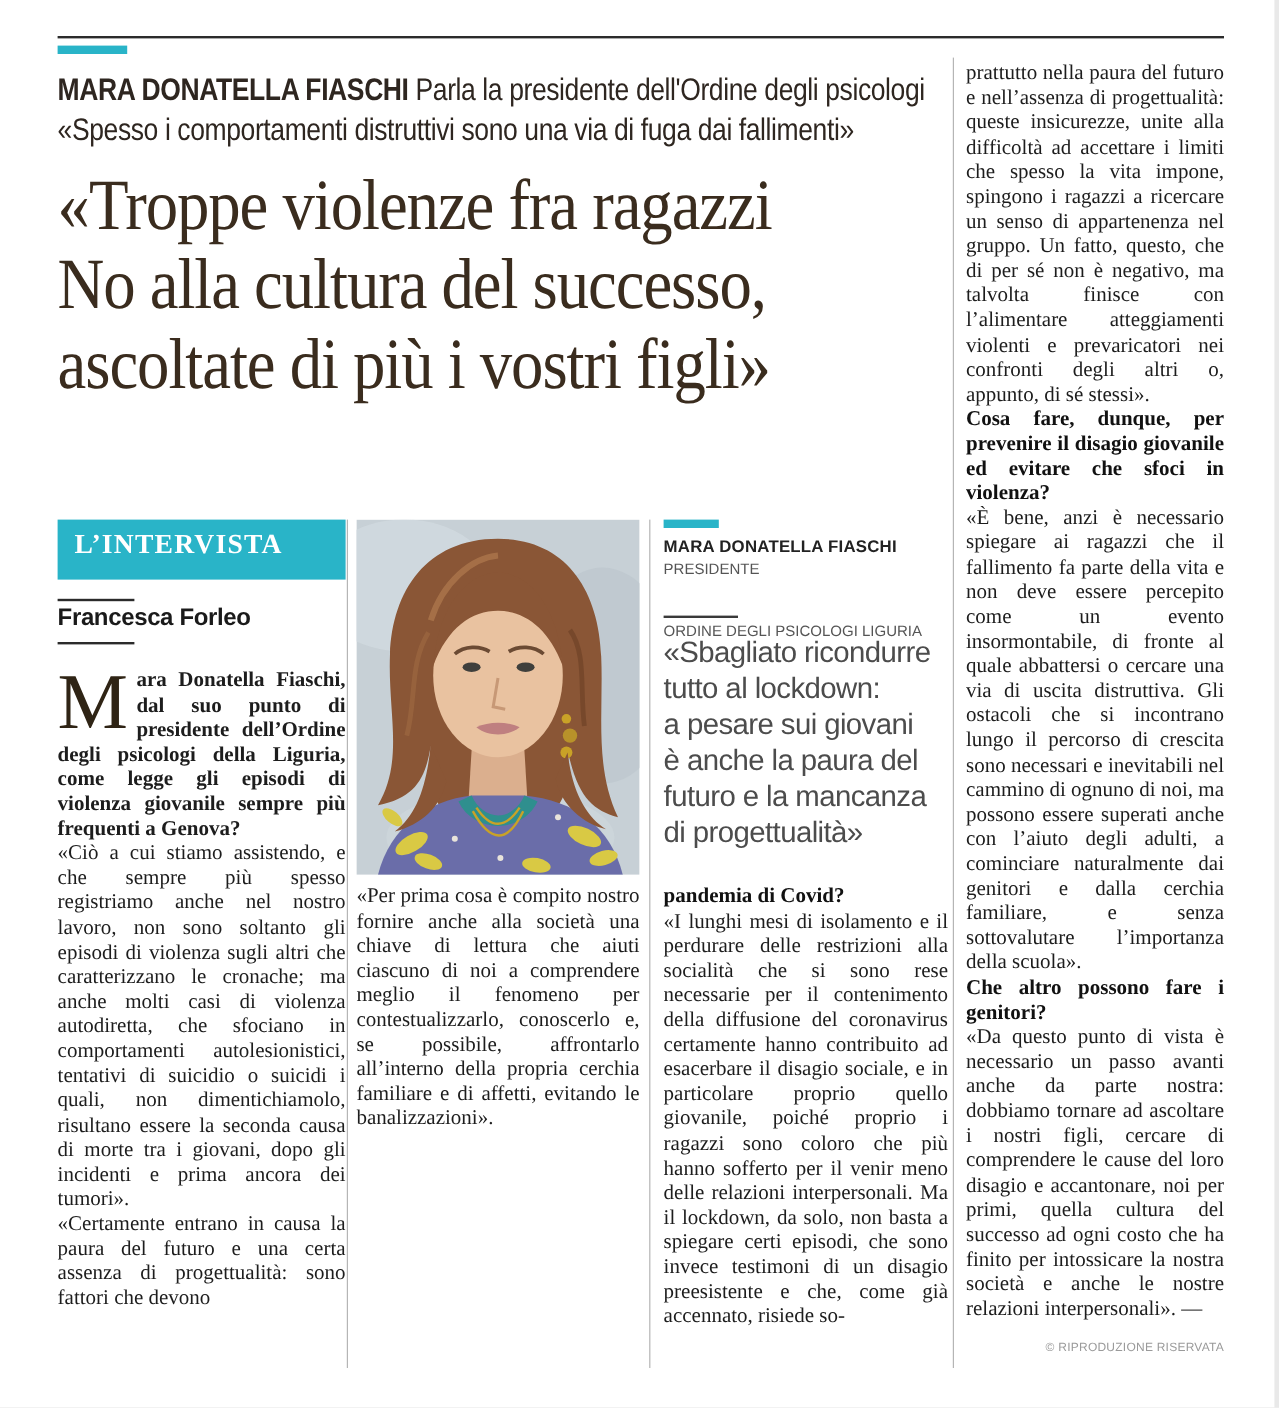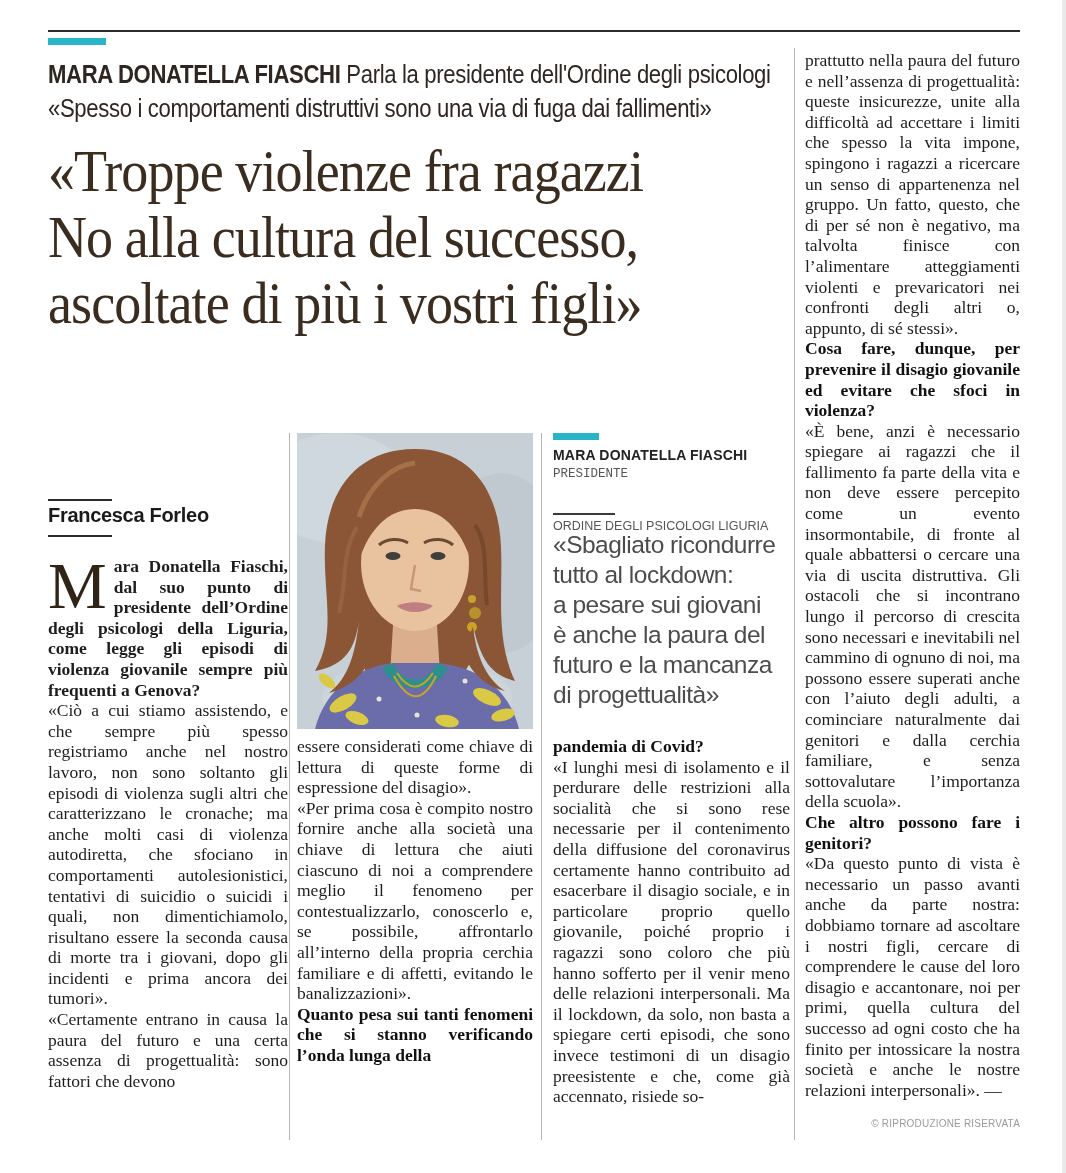--- a/index.html
+++ b/index.html
@@ -42,21 +42,21 @@
   #col1-text{left:48px;top:556px;width:240px;height:592px;}
   #col2-text{left:297px;top:736px;width:236px;height:408px;}
   #col3-text{left:553px;top:736px;width:237px;height:408px;}
   #col4-text{left:805px;top:50px;width:215px;height:1062px;}
   
   #photo{left:297px;top:433px;width:236px;height:296px;}
   
   #teal-chip-caption{left:553px;top:433px;width:46px;height:7px;}
   #caption-name{left:553px;top:447px;width:237px;font-family:"Liberation Sans",sans-serif;
                 font-weight:700;font-size:14px;letter-spacing:0.2px;color:#222;}
-  #caption-role{left:553px;top:466px;width:237px;font-family:Liberation Mono, monospace;
+  #caption-role{left:553px;top:466px;width:237px;font-family:Liberation Sans, sans-serif;
                 font-size:12.5px;line-height:16px;color:#555;}
   #caption-org{left:553px;top:482px;width:237px;font-family:"Liberation Sans",sans-serif;
                font-size:12.5px;line-height:16px;color:#555;margin-top:36px;}
   #caption-rule{left:553px;top:513px;width:62px;height:2px;background:#3a3a3a;}
   
   #pull-quote{left:553px;top:530px;width:245px;font-family:Liberation Sans, sans-serif;
               font-size:24.5px;line-height:30px;color:#4c4c4c;letter-spacing:-0.5px;
               white-space:pre-line;}
   
   #copyright{left:805px;top:1118px;width:215px;text-align:right;
@@ -78,20 +78,21 @@
   </div>
 
   <h1 id="headline" class="abs" style="margin:0;">«Troppe violenze fra ragazzi
 No alla cultura del successo,
 ascoltate di più i vostri figli»</h1>
 
   <div id="div1" class="abs v-divider"></div>
   <div id="div2" class="abs v-divider"></div>
   <div id="div3" class="abs v-divider"></div>
 
+  <div id="intervista-box" class="abs teal">L’INTERVISTA</div>
   <div id="byline-rule-top" class="abs"></div>
   <div id="byline" class="abs">Francesca Forleo</div>
   <div id="byline-rule-bottom" class="abs"></div>
 
   <div id="photo" class="abs">
     <svg width="236" height="296" viewBox="0 0 236 296">
       <rect width="236" height="296" fill="#c7d0d6"></rect>
       <ellipse cx="40" cy="55" rx="75" ry="55" fill="#d3dbe1" opacity="0.7"></ellipse>
       <ellipse cx="205" cy="130" rx="60" ry="90" fill="#bac4cb" opacity="0.6"></ellipse>
       <ellipse cx="120" cy="265" rx="95" ry="40" fill="#d3dbe1" opacity="0.45"></ellipse>
@@ -143,23 +144,21 @@
 è anche la paura del
 futuro e la mancanza
 di progettualità»</div>
 
   <div id="col1-text" class="abs article">
       <p class="lead"><span class="dropcap">M</span>ara Donatella Fiaschi, dal suo punto di presidente dell’Ordine degli psicologi della Liguria, come legge gli episodi di violenza giovanile sempre più frequenti a Genova?</p>
       <p class="a">«Ciò a cui stiamo assistendo, e che sempre più spesso registriamo anche nel nostro lavoro, non sono soltanto gli episodi di violenza sugli altri che caratterizzano le cronache; ma anche molti casi di violenza autodiretta, che sfociano in comportamenti autolesionistici, tentativi di suicidio o suicidi i quali, non dimentichiamolo, risultano essere la seconda causa di morte tra i giovani, dopo gli incidenti e prima ancora dei tumori».</p>
       <p class="a">«Certamente entrano in causa la paura del futuro e una certa assenza di progettualità: sono fattori che devono</p>
     </div>
   <div id="col2-text" class="abs article">
-      <p class="a">essere considerati come chiave di lettura di queste forme di espressione del disagio».</p>
       <p class="a">«Per prima cosa è compito nostro fornire anche alla società una chiave di lettura che aiuti ciascuno di noi a comprendere meglio il fenomeno per contestualizzarlo, conoscerlo e, se possibile, affrontarlo all’interno della propria cerchia familiare e di affetti, evitando le banalizzazioni».</p>
-      <p class="q">Quanto pesa sui tanti fenomeni che si stanno verificando l’onda lunga della</p>
     </div>
   <div id="col3-text" class="abs article">
       <p class="q">pandemia di Covid?</p>
       <p class="a">«I lunghi mesi di isolamento e il perdurare delle restrizioni alla socialità che si sono rese necessarie per il contenimento della diffusione del coronavirus certamente hanno contribuito ad esacerbare il disagio sociale, e in particolare proprio quello giovanile, poiché proprio i ragazzi sono coloro che più hanno sofferto per il venir meno delle relazioni interpersonali. Ma il lockdown, da solo, non basta a spiegare certi episodi, che sono invece testimoni di un disagio preesistente e che, come già accennato, risiede so-</p>
     </div>
   <div id="col4-text" class="abs article">
       <p class="a">prattutto nella paura del futuro e nell’assenza di progettualità: queste insicurezze, unite alla difficoltà ad accettare i limiti che spesso la vita impone, spingono i ragazzi a ricercare un senso di appartenenza nel gruppo. Un fatto, questo, che di per sé non è negativo, ma talvolta finisce con l’alimentare atteggiamenti violenti e prevaricatori nei confronti degli altri o, appunto, di sé stessi».</p>
       <p class="q">Cosa fare, dunque, per prevenire il disagio giovanile ed evitare che sfoci in violenza?</p>
       <p class="a">«È bene, anzi è necessario spiegare ai ragazzi che il fallimento fa parte della vita e non deve essere percepito come un evento insormontabile, di fronte al quale abbattersi o cercare una via di uscita distruttiva. Gli ostacoli che si incontrano lungo il percorso di crescita sono necessari e inevitabili nel cammino di ognuno di noi, ma possono essere superati anche con l’aiuto degli adulti, a cominciare naturalmente dai genitori e dalla cerchia familiare, e senza sottovalutare l’importanza della scuola».</p>
       <p class="q">Che altro possono fare i genitori?</p>

